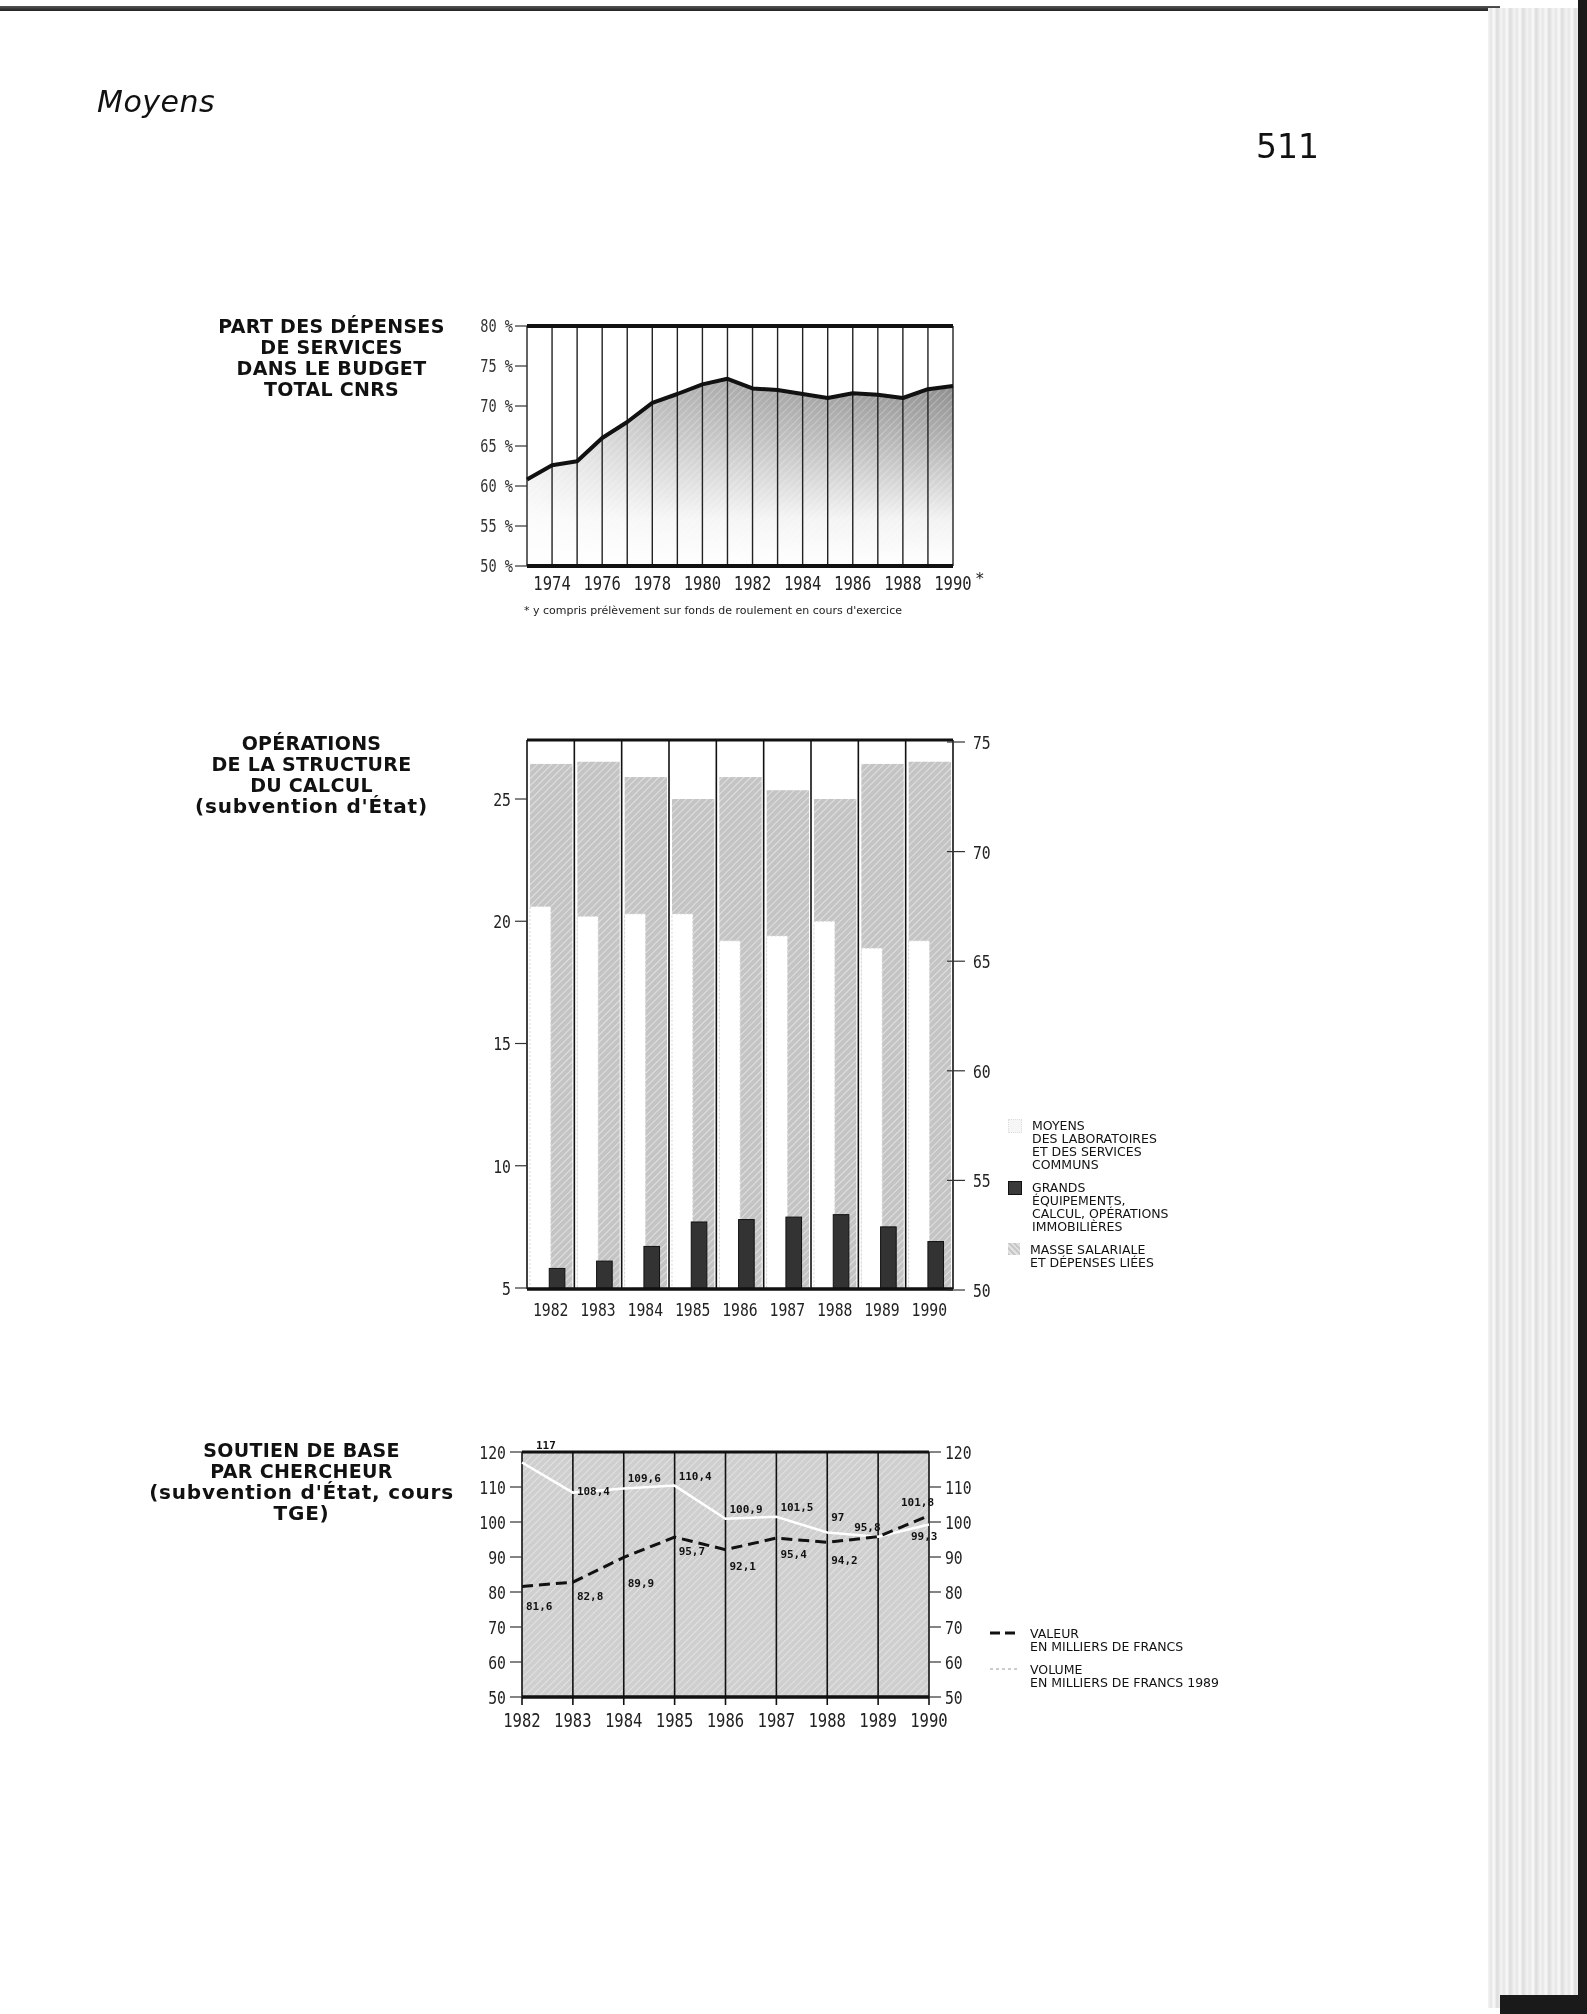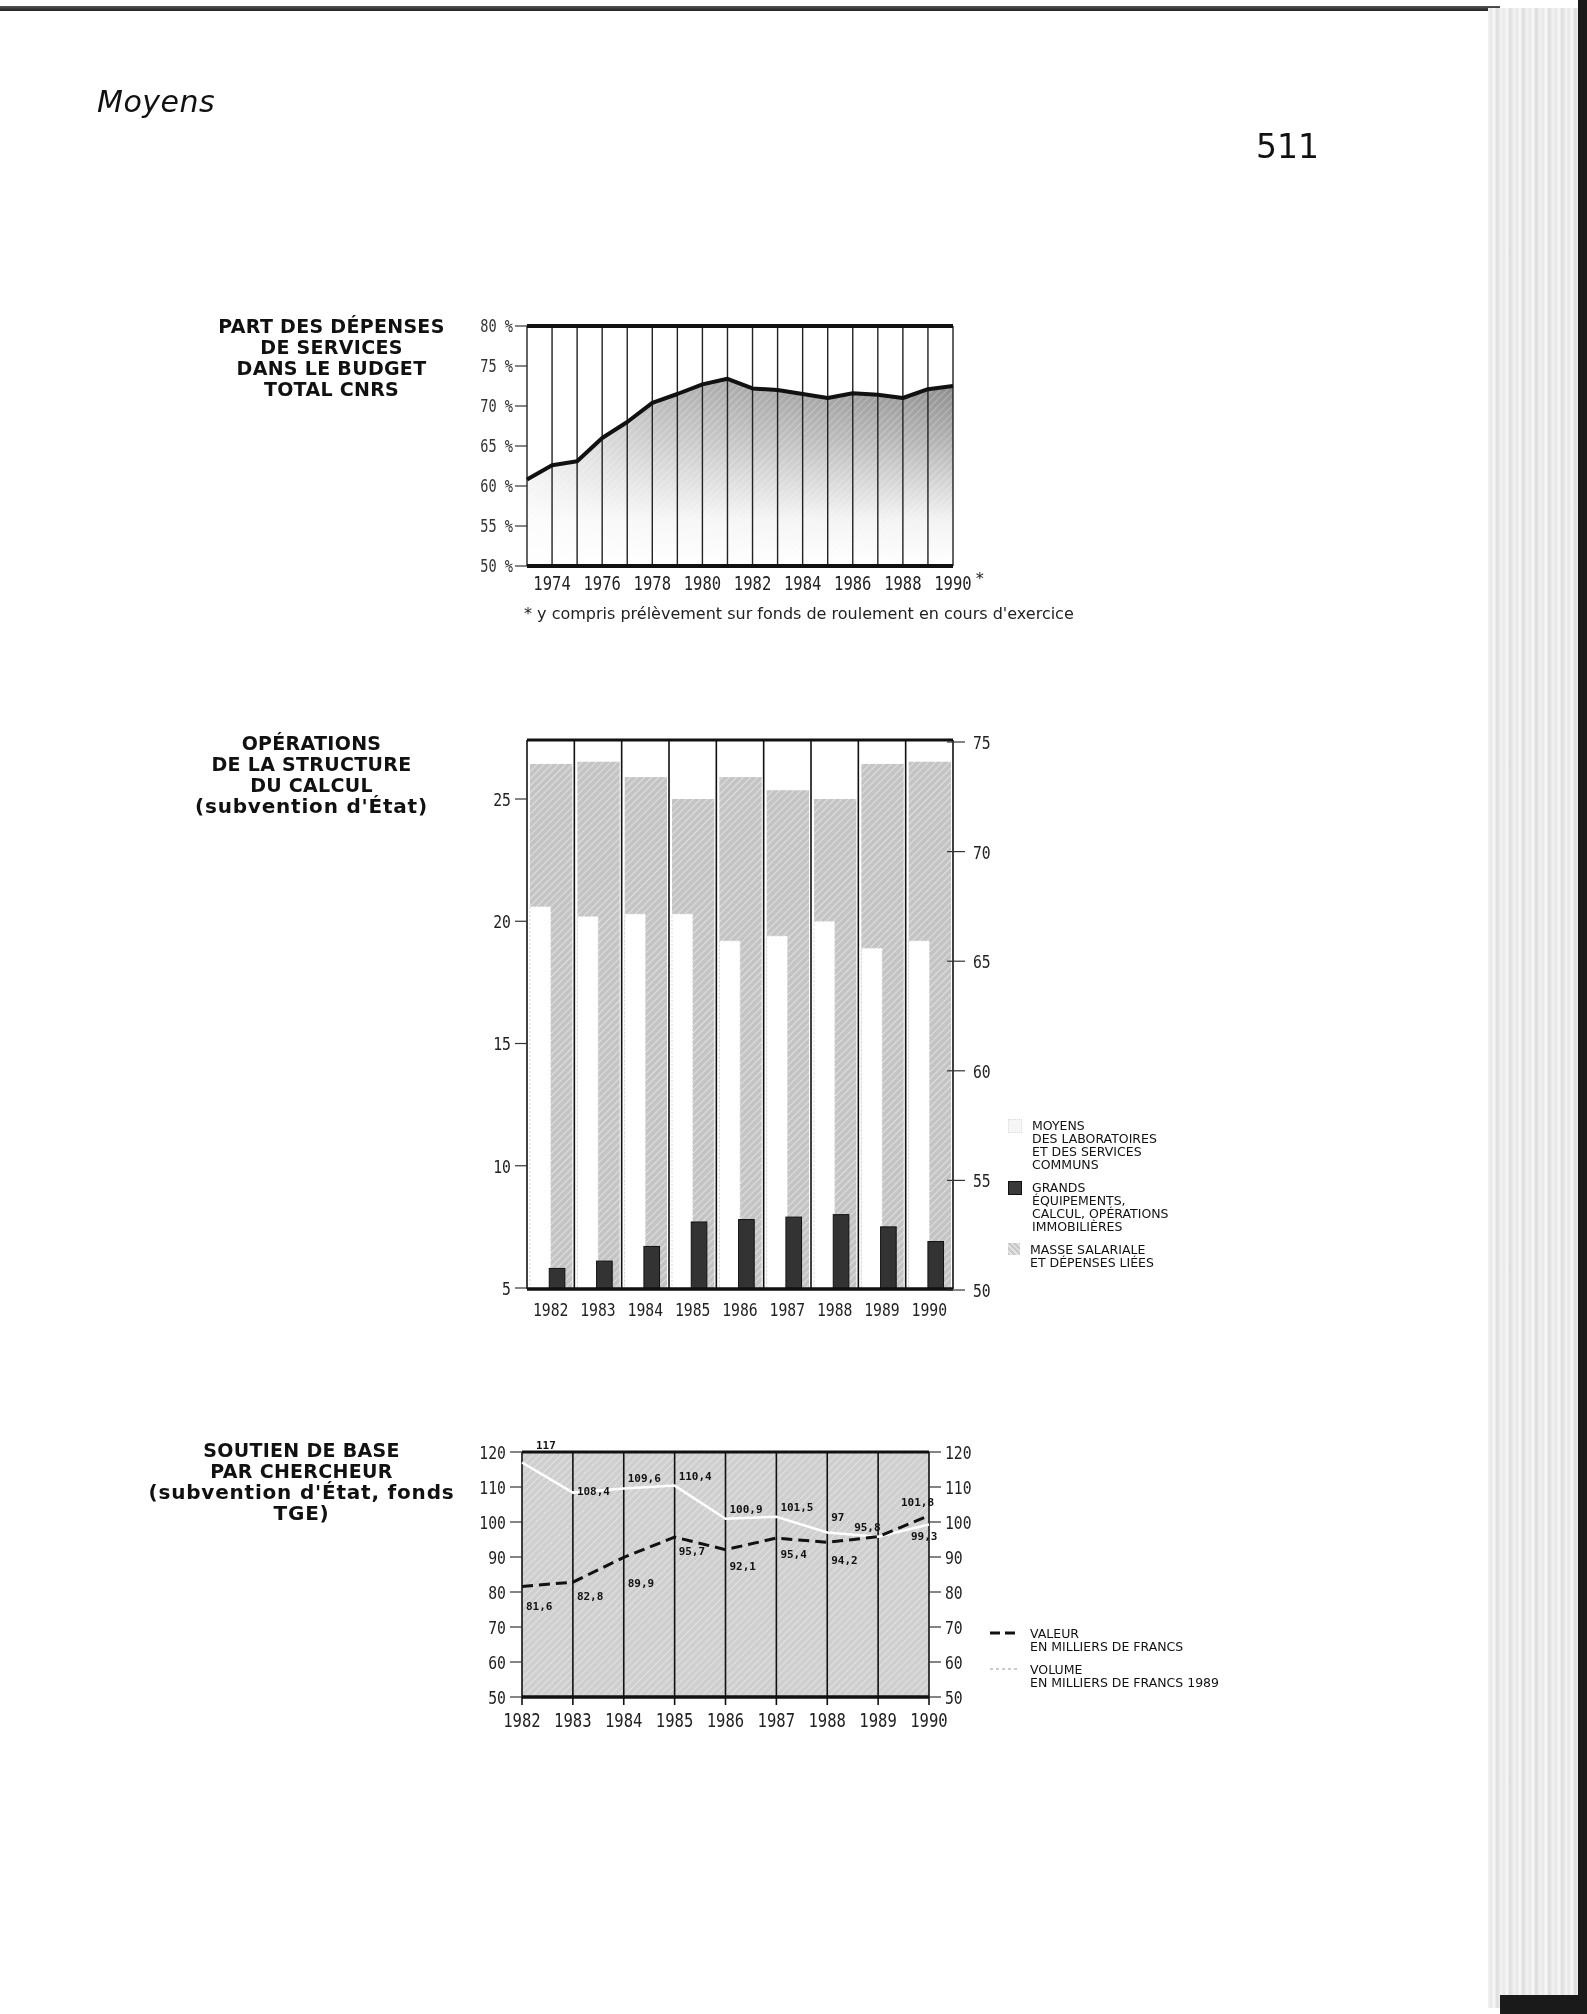--- a/index.html
+++ b/index.html
@@ -16,21 +16,21 @@
   .page-number { position: absolute; left: 1256px; top: 80px; font-size: 33px;
                  font-family: "DejaVu Sans", sans-serif; margin-top: 47px; }
   .chart-title { position: absolute; text-align: center; font-weight: bold;
                  font-family: "DejaVu Sans", sans-serif; font-size: 19px; line-height: 21px; letter-spacing: 0.3px; }
   .chart-title .sub { font-size: 20px; font-weight: bold; letter-spacing: 0.8px; }
   svg text { font-family: "DejaVu Sans Mono", monospace; }
   .legend { position: absolute; font-family: "DejaVu Sans", sans-serif; font-size: 12.5px; line-height: 13px; }
   .legend-item { display: flex; align-items: flex-start; margin-bottom: 10px; }
   .legend-swatch { width: 12px; height: 12px; margin-right: 10px; margin-top: 0px; flex: none; }
   .legend-text { text-transform: uppercase; white-space: pre-line; }
-  .footnote { position: absolute; left: 524px; top: 604px; font-size: 16px; font-family: "DejaVu Sans", sans-serif; color: #222; text-align: center; }
+  .footnote { position: absolute; left: 524px; top: 604px; font-size: 11px; font-family: "DejaVu Sans", sans-serif; color: #222; text-align: center; }
 </style>
 </head>
 <body>
 
 <div class="top-rule"></div>
 <div class="page-edges"></div>
 <div class="page-edges-shadow"></div>
 <div class="page-edges-bottom"></div>
 
 <div class="running-head">Moyens</div>
@@ -231,21 +231,21 @@
   <div class="legend-item">
     <div class="legend-swatch" style="background:repeating-linear-gradient(45deg,#c8c8c8 0 2px,#e2e2e2 2px 4px);"></div>
     <div class="legend-text">MASSE SALARIALE
 ET DÉPENSES LIÉES</div>
   </div>
 </div>
 
 <div class="chart-title" style="left:140px; top:1440px; width:323px;">
   <div>SOUTIEN DE BASE</div>
   <div>PAR CHERCHEUR</div>
-  <div class="sub">(subvention d'État, fonds TGE)</div>
+  <div class="sub">(subvention d'État, cours TGE)</div>
 </div>
 <svg id="chart3" style="position:absolute; left:0; top:1400px;" width="1587" height="350">
     <defs>
     <pattern id="h3" width="5" height="5" patternUnits="userSpaceOnUse" patternTransform="rotate(45)">
       <rect width="5" height="5" fill="#cfcfcf"></rect>
       <line x1="0" y1="0" x2="0" y2="5" stroke="#e9e9e9" stroke-width="1.5"></line>
     </pattern>
     </defs>
     <rect x="522" y="52" width="407" height="245" fill="url(#h3)"></rect>
     <line x1="522" y1="52" x2="522" y2="297" stroke="#111" stroke-width="1.6"></line>

